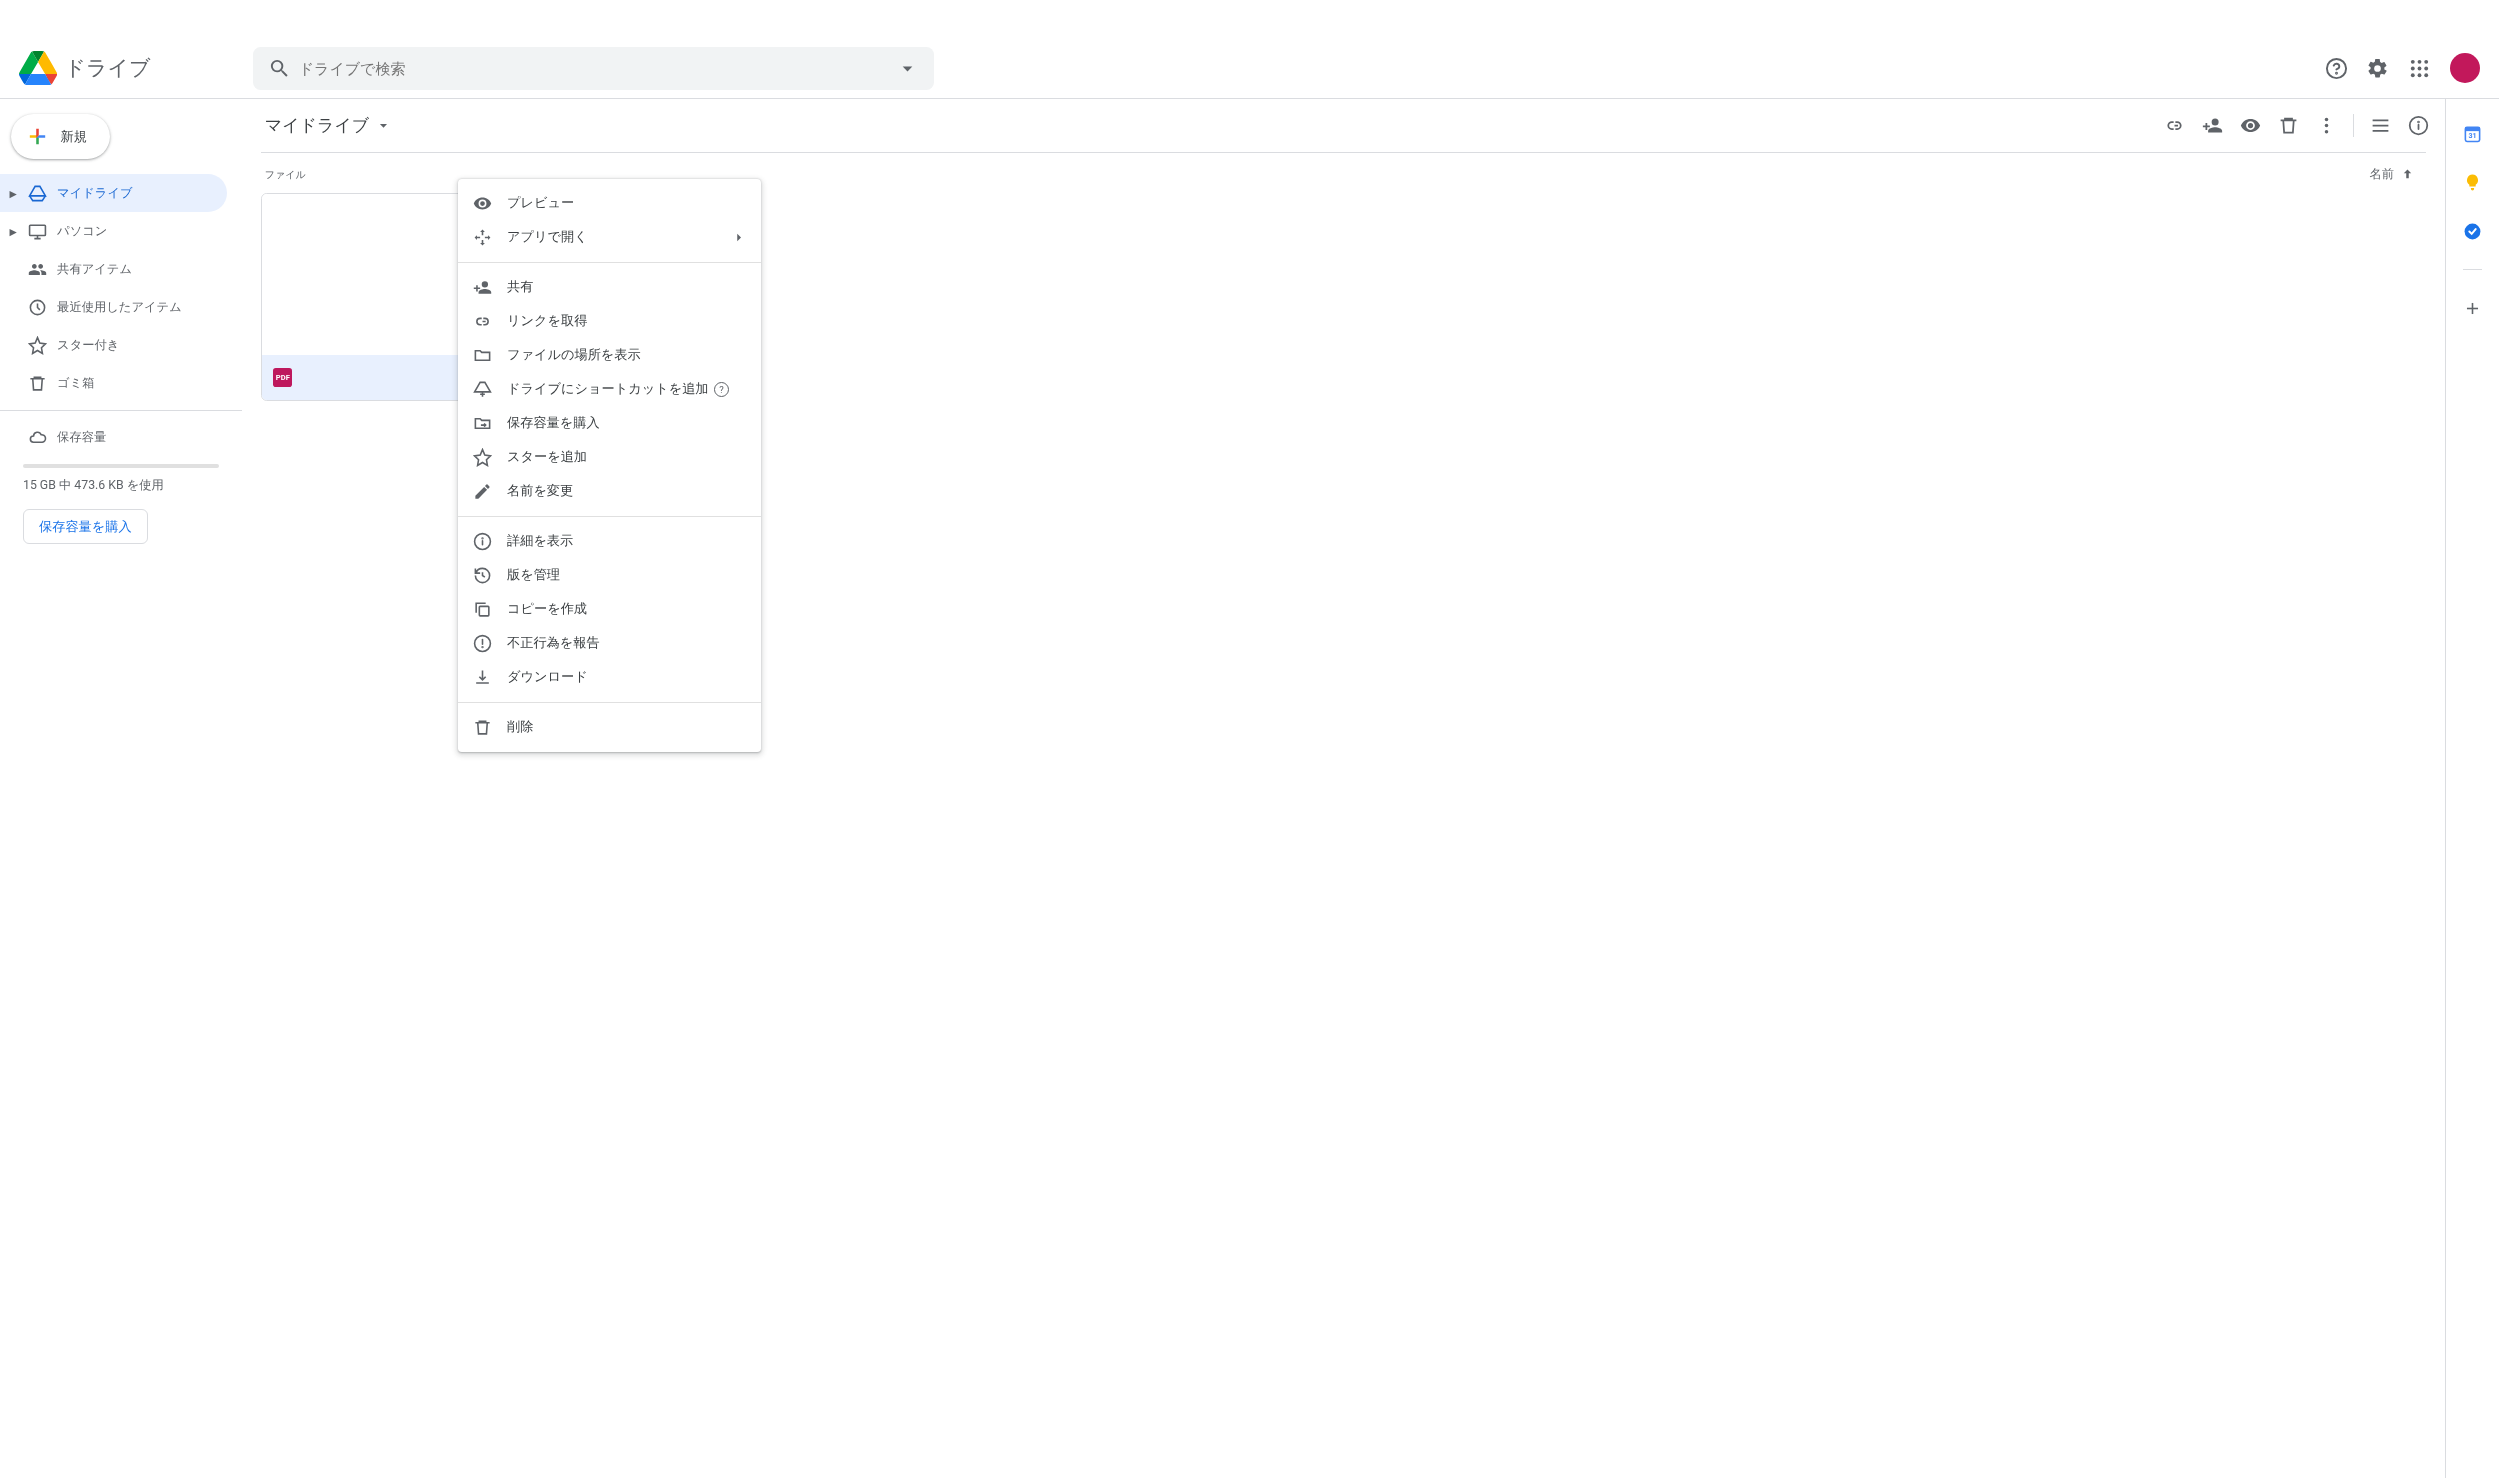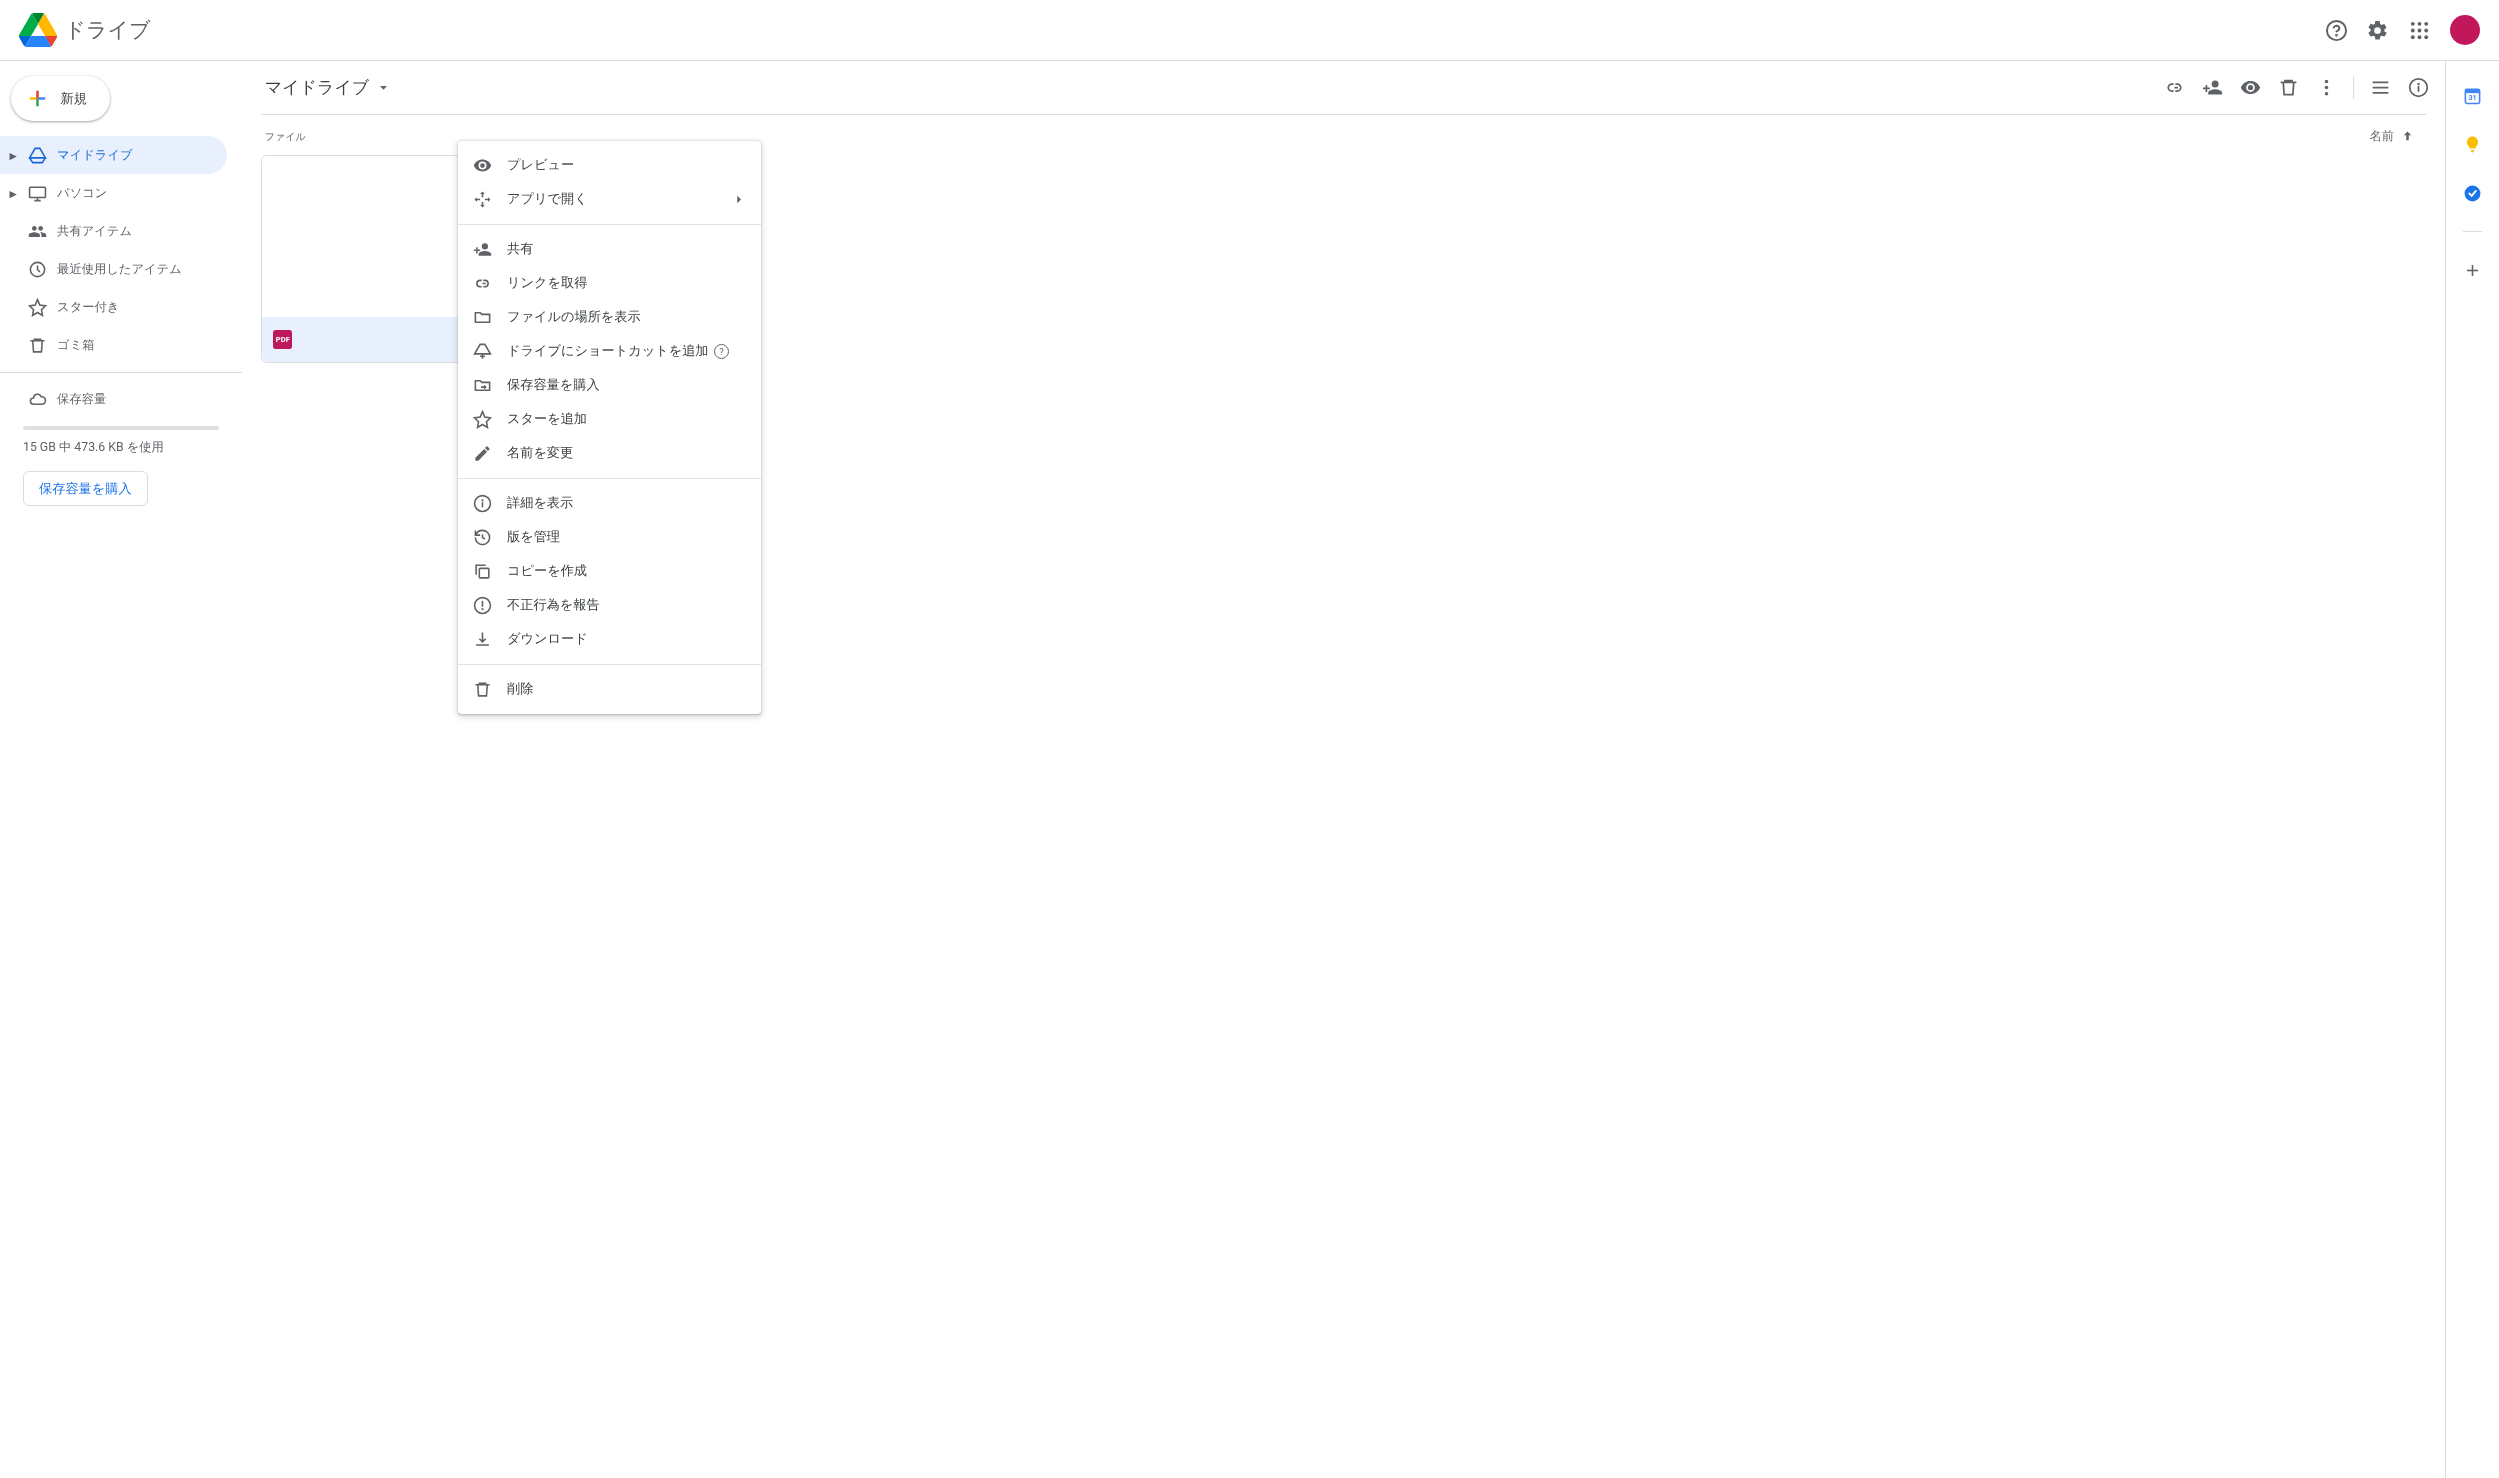--- a/index.html
+++ b/index.html
@@ -10,20 +10,21 @@
     font-size: 13.2px;
     overflow: hidden;
   }
   
   .header {
     display: flex;
     align-items: center;
     height: 61px;
     padding: 0 7.6px;
     border-bottom: 0.9px solid #dadce0;
+    margin-top: 38px;
   }
   .logo-area {
     display: flex;
     align-items: center;
     width: 234px;
     padding-left: 11.3px;
   }
   .drive-logo { width: 38px; height: 38px; }
   .product-name {
     font-size: 21px;
@@ -226,20 +227,33 @@
           <path d="M43.65 25L29.9 1.2c-1.35.8-2.5 1.9-3.3 3.3L1.2 48.5C.4 49.9 0 51.45 0 53h27.5z" fill="#00ac47"></path>
           <path d="M73.55 76.8c1.35-.8 2.5-1.9 3.3-3.3l1.6-2.75 7.65-13.25c.8-1.4 1.2-2.95 1.2-4.5H59.8l5.85 11.5z" fill="#ea4335"></path>
           <path d="M43.65 25L57.4 1.2C56.05.4 54.5 0 52.95 0h-18.6c-1.55 0-3.1.45-4.45 1.2z" fill="#00832d"></path>
           <path d="M59.8 53H27.5L13.75 76.8c1.35.8 2.9 1.2 4.45 1.2h50.9c1.55 0 3.1-.45 4.45-1.2z" fill="#2684fc"></path>
           <path d="M73.4 26.5L60.7 4.5c-.8-1.4-1.95-2.5-3.3-3.3L43.65 25 59.8 53h27.45c0-1.55-.4-3.1-1.2-4.5z" fill="#ffba00"></path>
         </svg>
     </span>
     <span class="product-name">ドライブ</span>
   </div>
 
+  <div class="search-bar">
+    <span class="icon">
+      <svg width="23" height="23" viewBox="0 0 24 24" fill="currentColor">
+          <path d="M15.5 14h-.79l-.28-.27A6.47 6.47 0 0016 9.5 6.5 6.5 0 109.5 16a6.47 6.47 0 004.23-1.57l.27.28v.79l5 4.99L20.49 19zM9.5 14A4.5 4.5 0 1114 9.5 4.5 4.5 0 019.5 14"></path>
+        </svg>
+    </span>
+    <input class="search-input" placeholder="ドライブで検索" style="">
+    <span class="icon">
+      <svg width="23" height="23" viewBox="0 0 24 24" fill="currentColor">
+          <path d="M7 10l5 5 5-5z"></path>
+        </svg>
+    </span>
+  </div>
 
   <div class="header-spacer"></div>
 
   <div class="header-right">
     <div class="icon-btn">
       <span>
           <svg width="23" height="23" viewBox="0 0 24 24" fill="none" stroke="currentColor" stroke-width="2">
             <circle cx="12" cy="12" r="10"></circle>
             <path d="M9.1 9a3 3 0 015.82 1c0 2-3 3-3 3" stroke-linecap="round"></path>
             <circle cx="12" cy="17" r="0.5" fill="currentColor"></circle>

